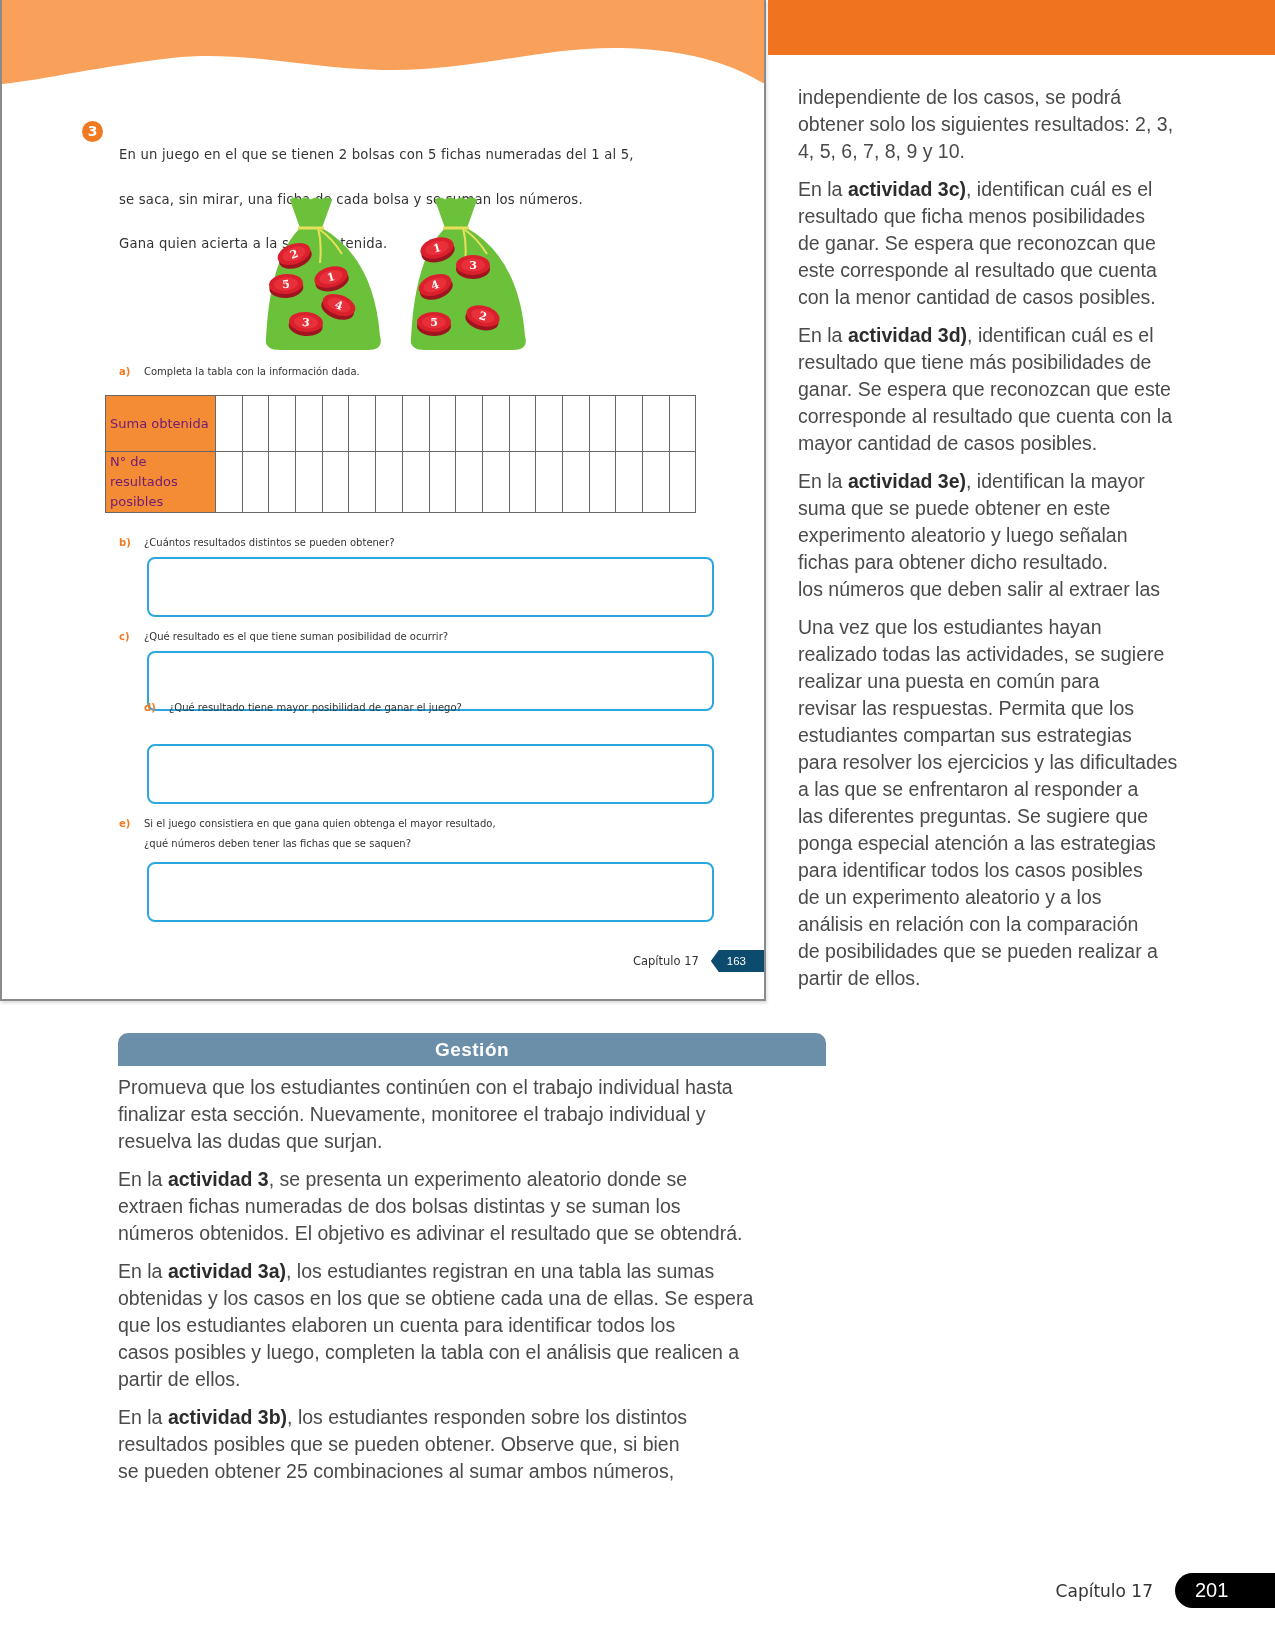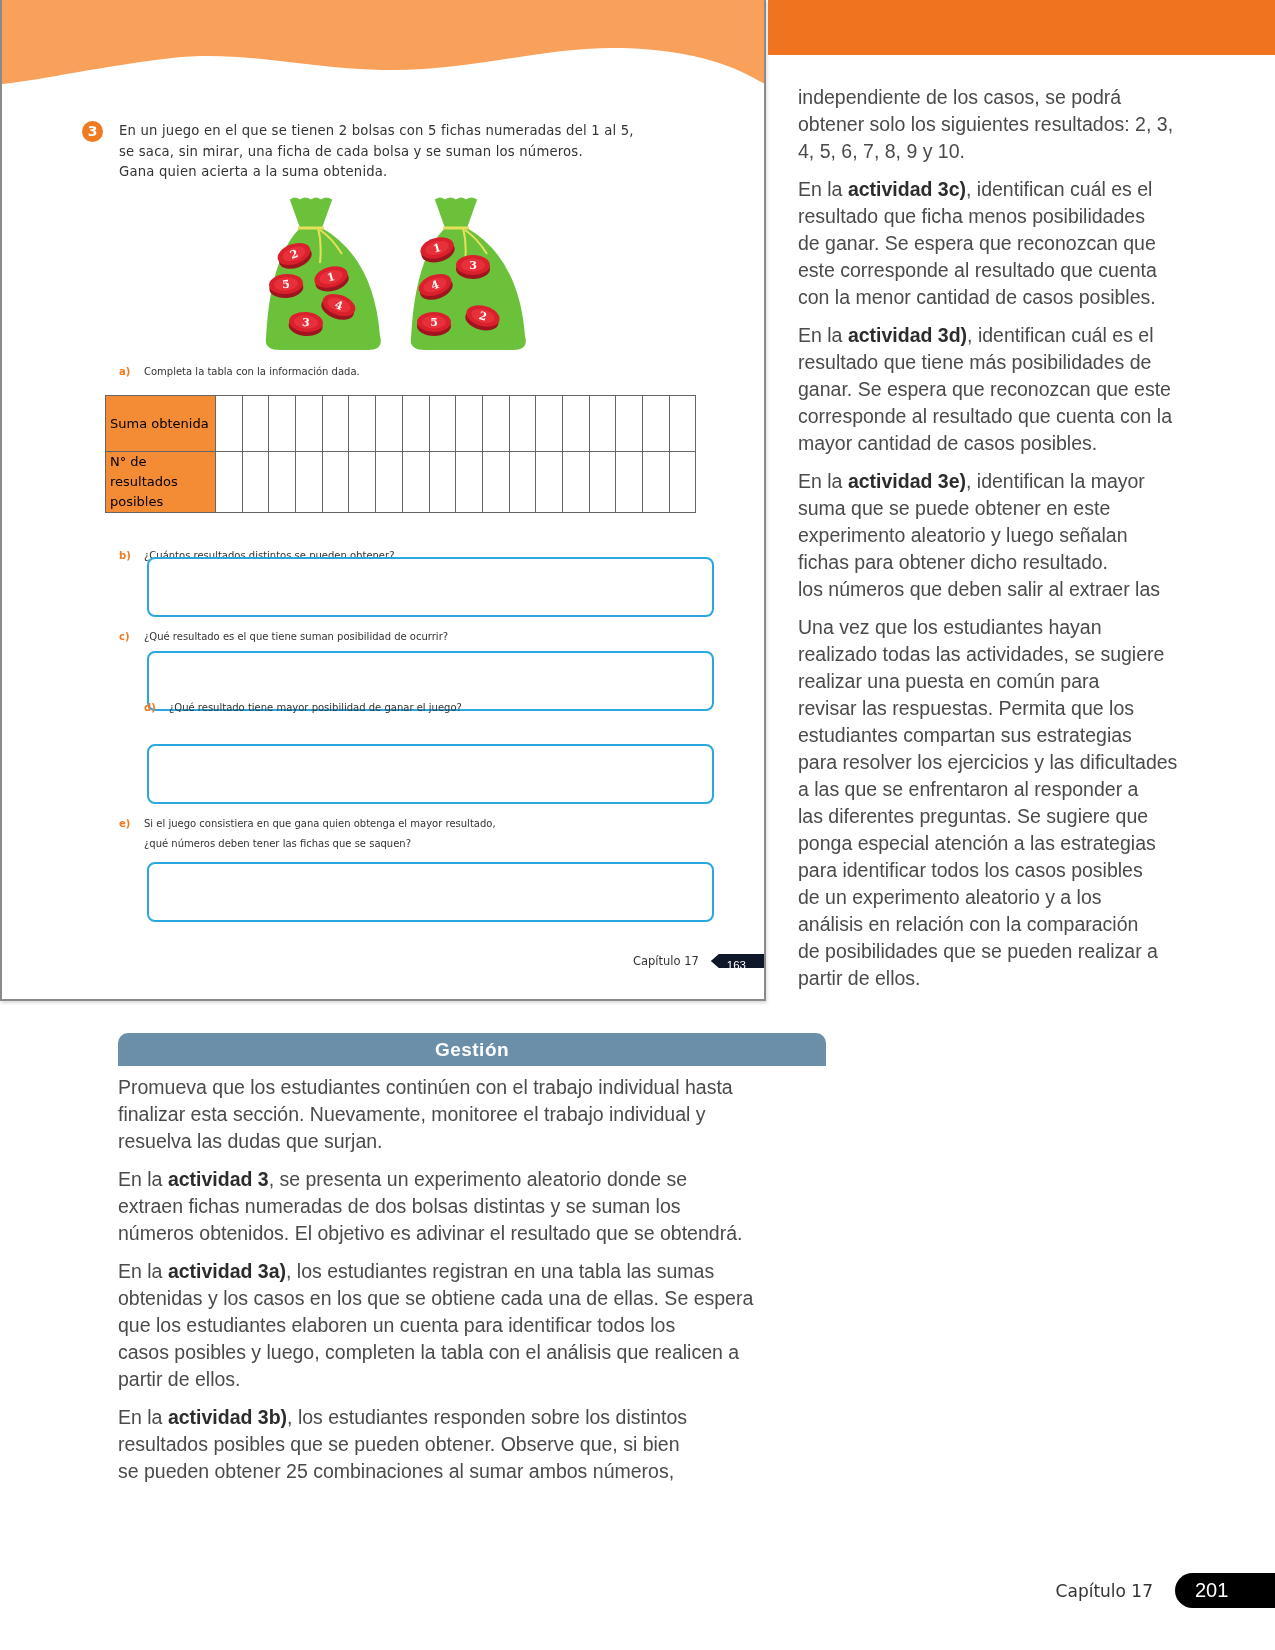--- a/index.html
+++ b/index.html
@@ -20,49 +20,49 @@
   .inset-page .stu-font { font-family: "DejaVu Sans", sans-serif; color: #333; }
   .problem-badge {
     position: absolute; left: 80px; top: 121px; width: 21px; height: 21px; border-radius: 50%;
     background: #F07A22; color: #fff; font-weight: bold; font-size: 14px; line-height: 21px; text-align: center;
     font-family: "DejaVu Sans", sans-serif;
   }
   .problem-text {
     position: absolute; left: 117px; top: 121px; width: 560px; font-size: 13.2px; line-height: 20.5px;
     letter-spacing: 0.2px;
   }
-  .problem-text div { white-space: nowrap; }
+  .problem-text div { white-space: nowrap; margin-top: 24px; }
   .bags { position: absolute; left: 258px; top: 188px; width: 290px; height: 170px; }
   .q-label {
     position: absolute; left: 117px; font-size: 10px; line-height: 20px; white-space: nowrap;
   }
   .q-letter { color: #F07A22; font-weight: bold; display: inline-block; width: 25px; }
   .q-cont { padding-left: 25px; }
   .answer-box {
     position: absolute; left: 145px; width: 567px; height: 60px;
     border: 2px solid #2BA7DF; border-radius: 8px; box-sizing: border-box; background: #fff;
   }
   table.sum-table {
     position: absolute; left: 103px; top: 395px; border-collapse: collapse;
   }
   table.sum-table td {
     border: 1.5px solid #666; width: 26.7px; padding: 0; height: 56px; box-sizing: border-box;
   }
   table.sum-table td.alt { border-left-color: #aaa; }
   table.sum-table td.hdr {
-    width: 110px; background: #F48C36; color: #000000; font-size: 13px; line-height: 20px;
+    width: 110px; background: #F48C36; color: #701a75; font-size: 13px; line-height: 20px;
     padding: 0 4px; border-color: #666; vertical-align: middle;
     font-family: "DejaVu Sans", sans-serif;
   }
   .inset-footer {
     position: absolute; top: 950px; right: 0; height: 22px; display: flex; align-items: center;
   }
   .inset-footer .chap { font-size: 11.5px; color: #333; margin-right: 12px; font-family: "DejaVu Sans", sans-serif; }
   .inset-footer .pg {
-    background: #0f172a; color: #fff; font-size: 11.5px; height: 14px; line-height: 22px;
+    background: #0c4a6e; color: #fff; font-size: 11.5px; height: 22px; line-height: 22px;
     padding: 0 18px 0 16px; position: relative;
     clip-path: polygon(8px 0, 100% 0, 100% 100%, 8px 100%, 0 50%);
   }
   
   .top-bar { position: absolute; left: 768px; top: 0; width: 507px; height: 55px; background: #F0741F; }
   .guide-text { font-size: 19.5px; line-height: 27px; color: #4a4a4a; }
   .guide-text p { margin: 0 0 11px 0; }
   .guide-text b { color: #2c2c2c; }
   .right-col { position: absolute; left: 798px; top: 84px; width: 400px; }
   .right-col p span.line, .left-col p span.line { display: block; white-space: nowrap; }
@@ -206,21 +206,21 @@
           <td></td>
           <td></td>
           <td></td>
           <td class="alt"></td>
           <td class="alt"></td>
           <td></td>
     </tr>
   </tbody>
     </table>
 
-  <div class="q-label stu-font" style="top:546px;">
+  <div class="q-label stu-font" style="top:533px;">
     <span class="q-letter">b)</span><span>¿Cuántos resultados distintos se pueden obtener?</span>
   </div>
   <div class="answer-box" style="top:557px;"></div>
 
   <div class="q-label stu-font" style="top:627px;">
     <span class="q-letter">c)</span><span>¿Qué resultado es el que tiene suman posibilidad de ocurrir?</span>
   </div>
   <div class="answer-box" style="top:651px;"></div>
 
   <div class="q-label stu-font" style="top:698px;margin-left:25px;">

